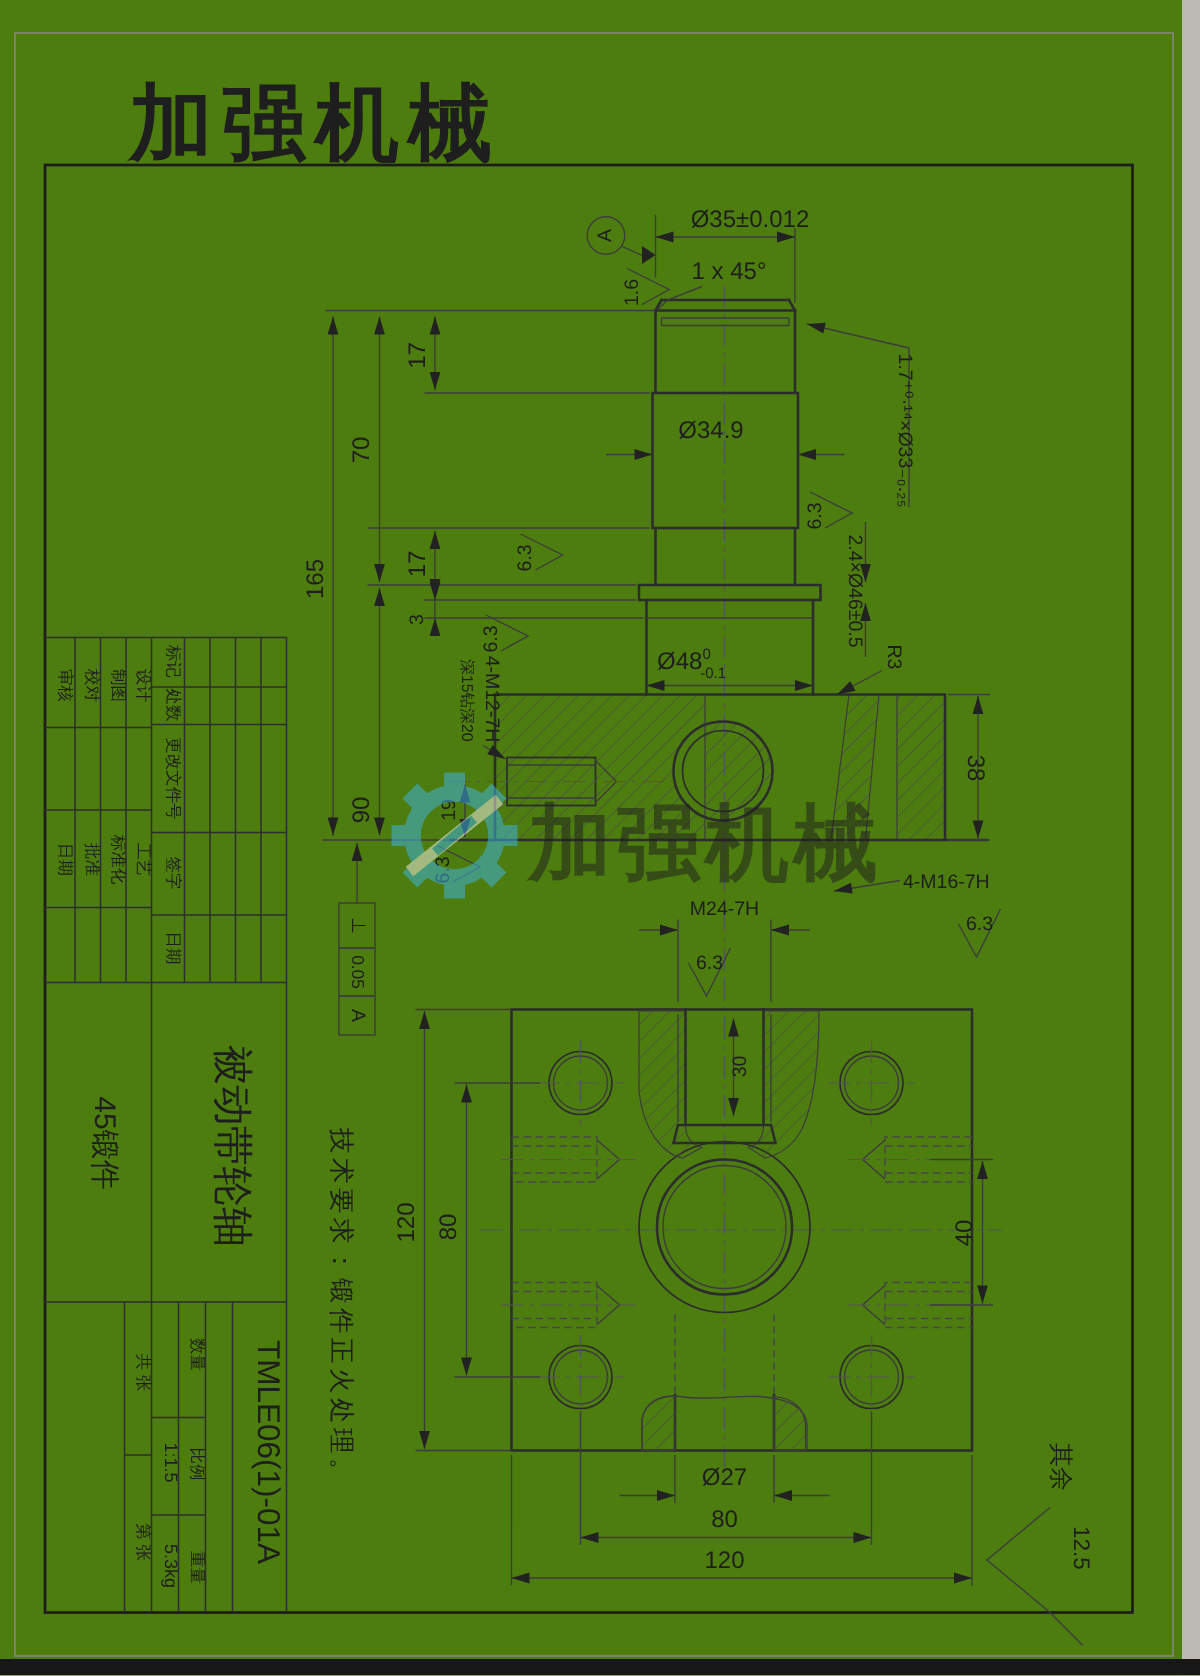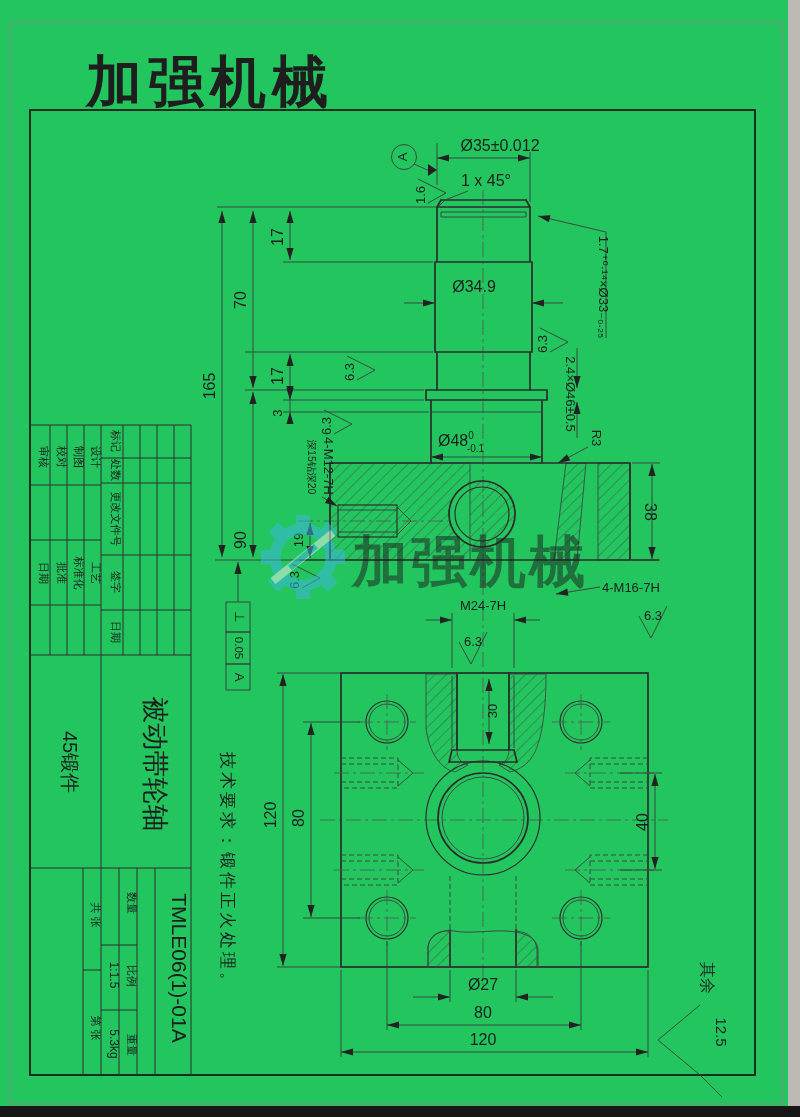--- a/index.html
+++ b/index.html
@@ -1,16 +1,16 @@
 <!DOCTYPE html>
 <html><head>
 <meta charset="utf-8">
 <style>
   html,body{margin:0;padding:0;background:#e9e7e3;}
-  #page{position:relative;width:800px;height:1117px;background:#22c55e;overflow:hidden;text-decoration:underline;}
+  #page{position:relative;width:800px;height:1117px;background:#4d7c0f;overflow:hidden;text-decoration:underline;}
   svg{position:absolute;left:0;top:0;}
   text{font-family:"Liberation Sans","DejaVu Sans",sans-serif;fill:#1e1e1e;}
   .ln{stroke:#2c2c2c;stroke-width:1.7;fill:none;stroke-linecap:square;}
   .md{stroke:#2c2c2c;stroke-width:1.15;fill:none;}
   .tn{stroke:#3c3c3c;stroke-width:0.9;fill:none;}
   .tb{stroke:#2e2e2e;stroke-width:1;fill:none;}
   .tbh{stroke:#1c1c1c;stroke-width:1.8;fill:none;}
   .cl{stroke:#555;stroke-width:0.8;fill:none;stroke-dasharray:15 4 3 4;}
   .hd{stroke:#474747;stroke-width:0.95;fill:none;stroke-dasharray:5 3;}
   .dim{font-size:16px;}

